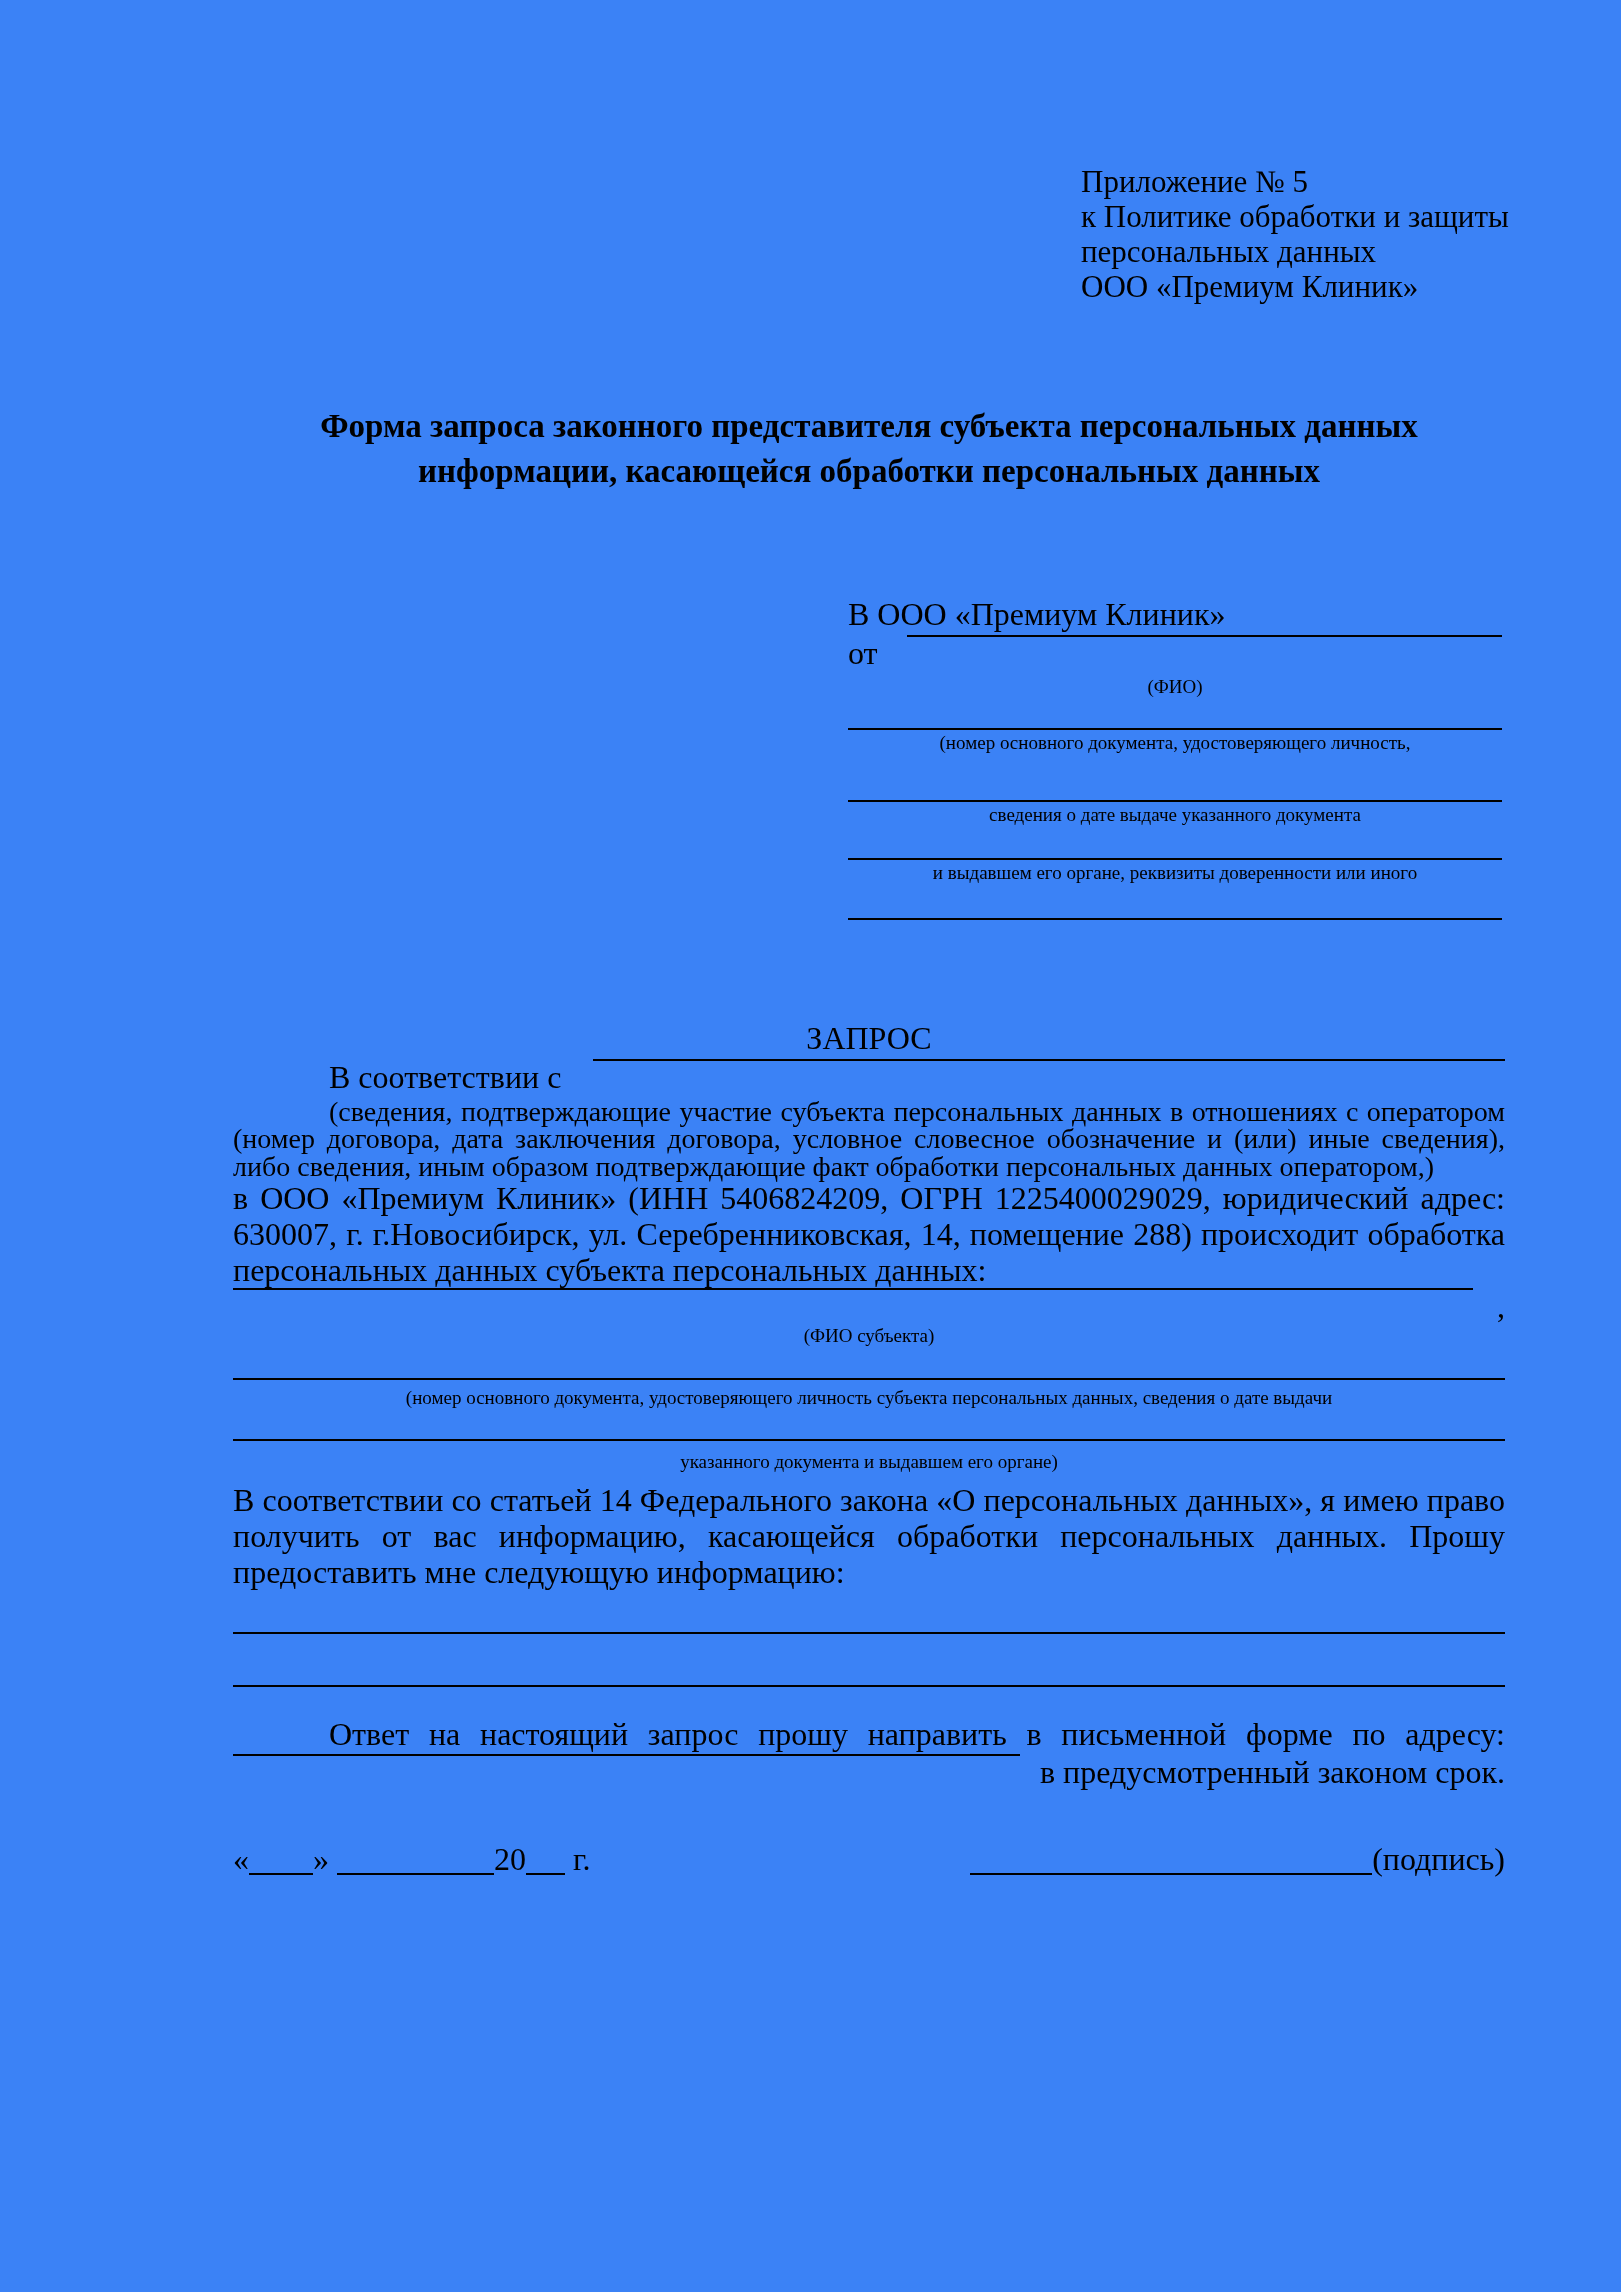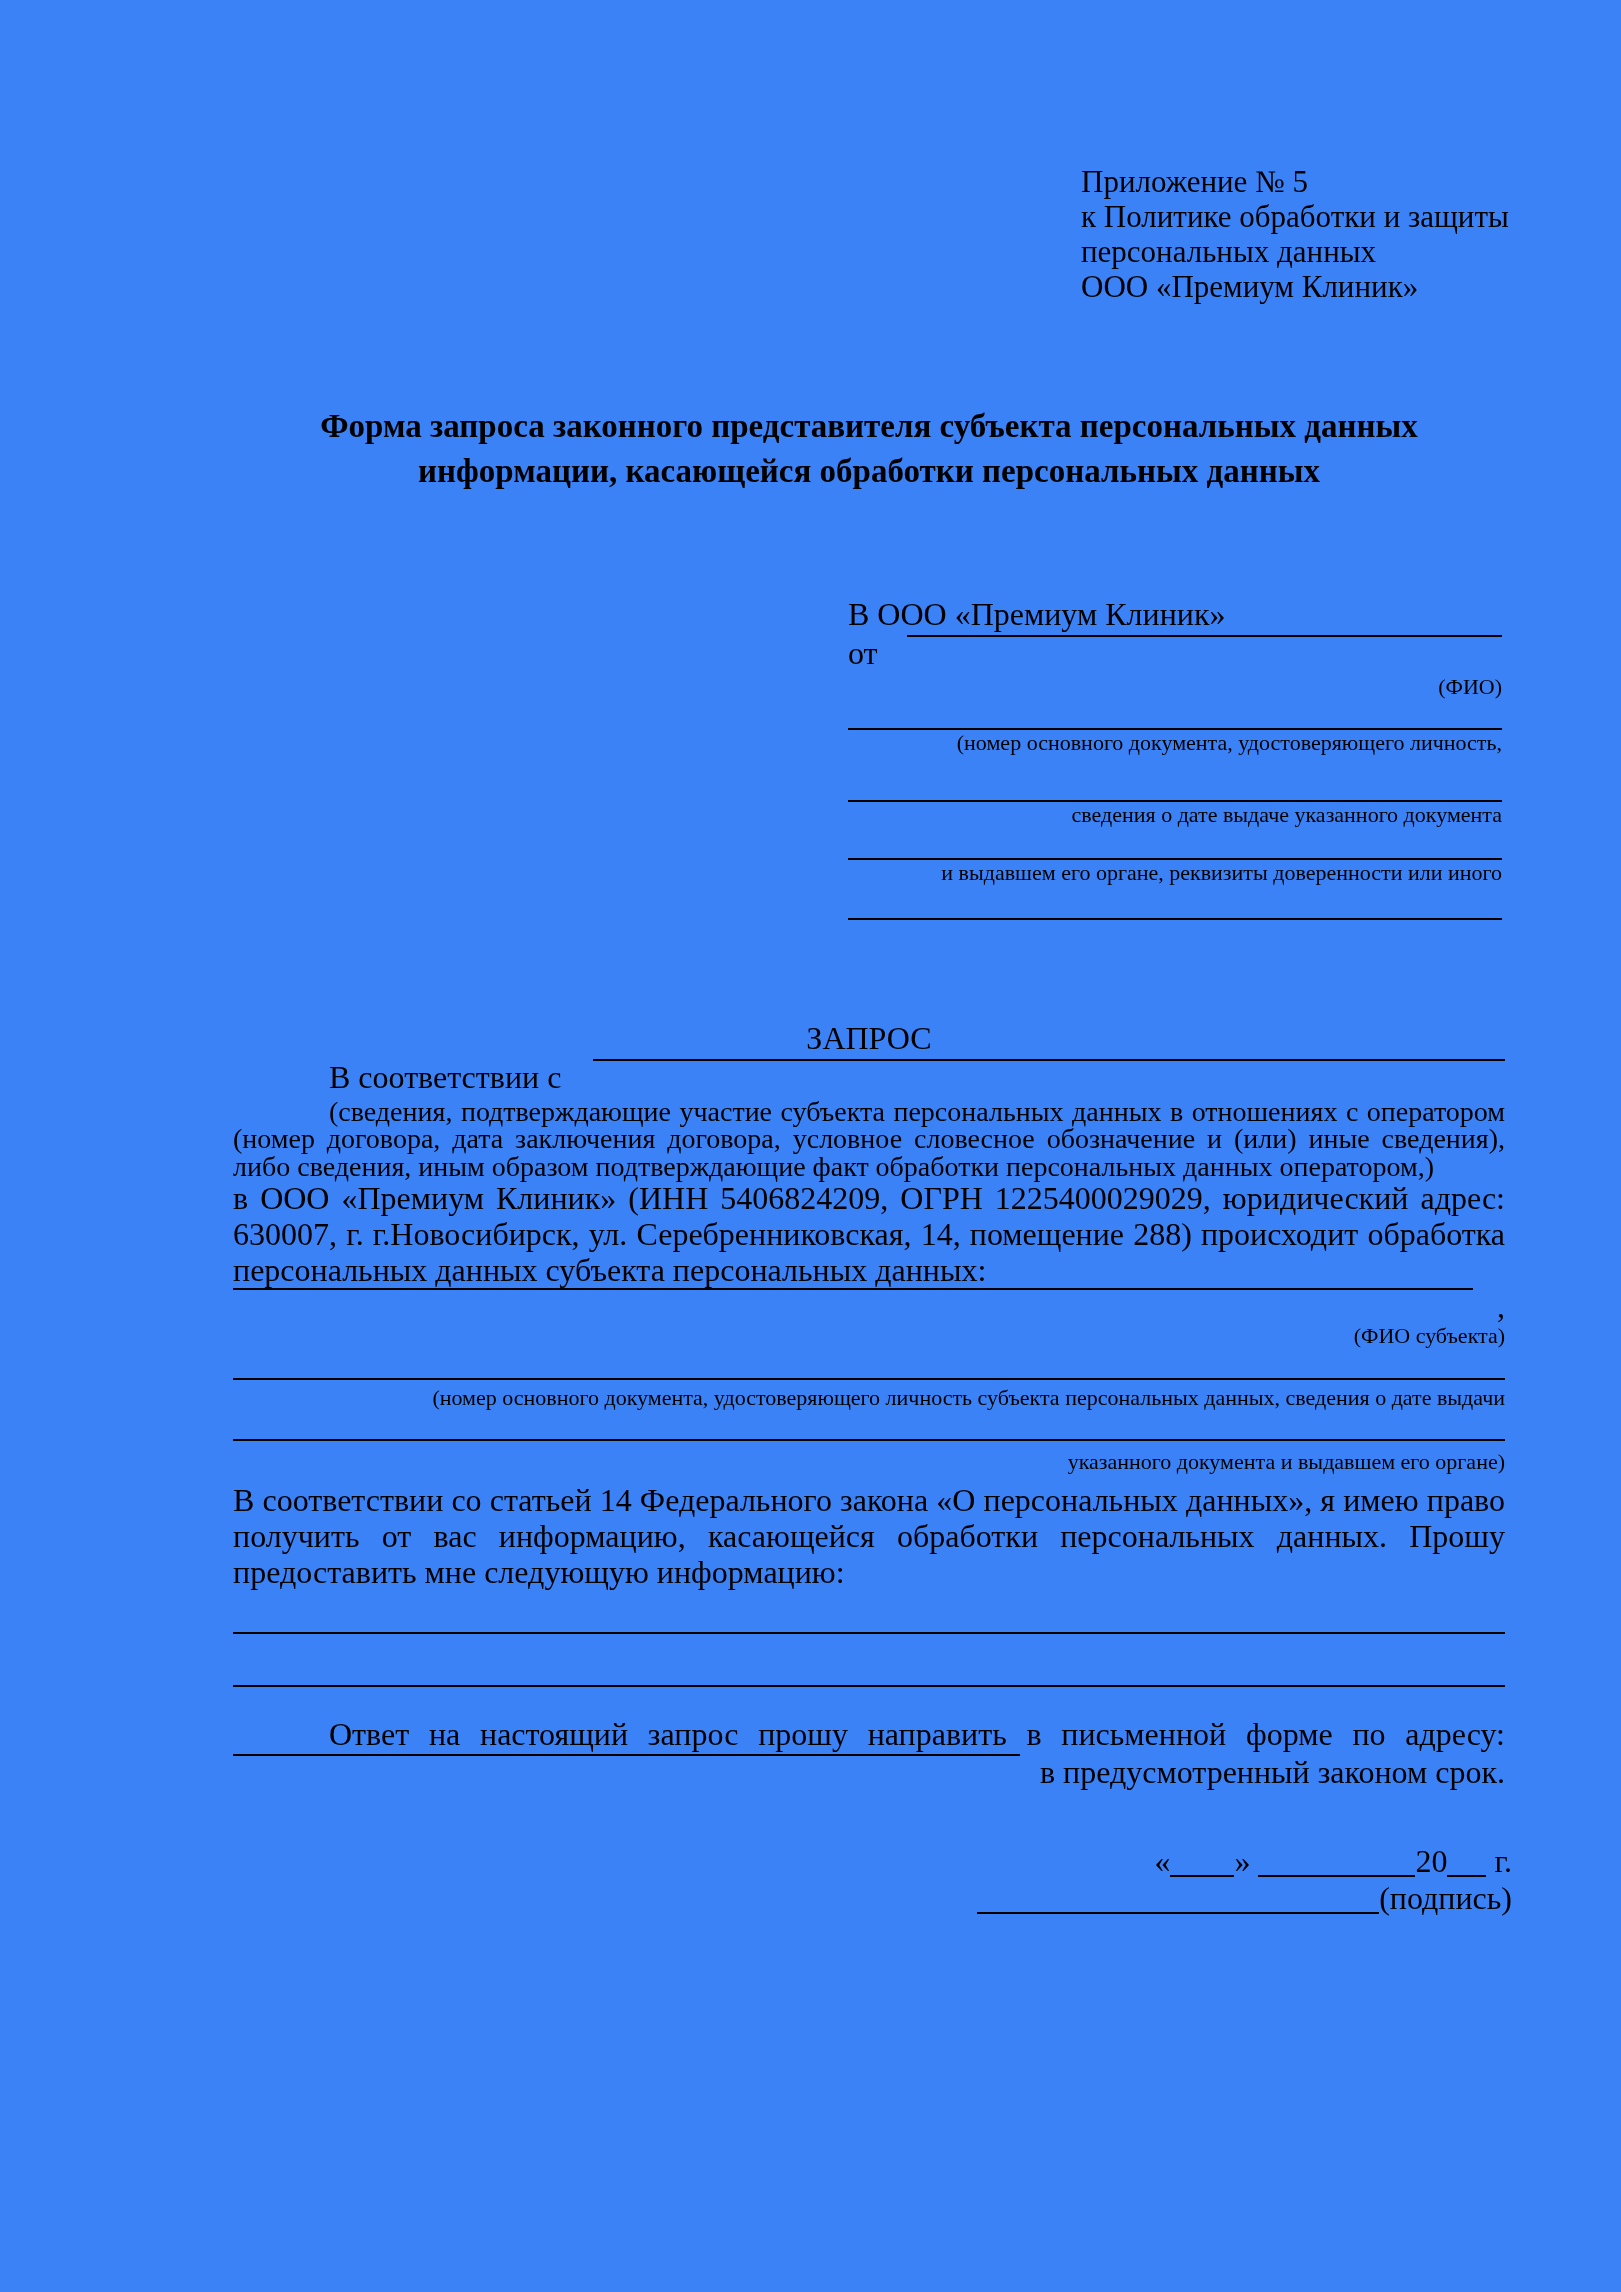--- a/index.html
+++ b/index.html
@@ -19,21 +19,21 @@
     position:absolute; left:233px; top:404px; width:1272px;
     text-align:center; font-weight:700; font-size:33px; line-height:45px;
   }
   
   .recipient { position:absolute; left:848px; top:594px; width:654px; font-size:32px; }
   .rcp-to { line-height:41px; }
   .row-ul { display:flex; align-items:flex-start;gap:20px; }
   .rcp-from { height:35px; }
   .rcp-from > span:first-child { padding-right:9.8px; }
   .blank { flex:1; border-bottom:2px solid #000; }
-  .cap { font-size:22px; line-height:25.5px; text-align:right; }
+  .cap { font-size:19px; line-height:25.5px; text-align:center; }
   .cap-fio { margin-top:3.9px; }
   .fline { border-bottom:2px solid #000; }
   .f1 { height:31px; } .f2 { height:46px; } .f3 { height:33px; } .f4 { height:34px; }
   
   .request { position:absolute; left:233px; top:1002px; width:1272px; font-size:32px; }
   .q-head { text-align:center; line-height:41px; height:41px;margin-top:16px; }
   .q-intro { height:33px; }
   .q-intro .indent { margin-left:96px; padding-right:11.8px; white-space:nowrap; }
   .smallp {
     margin-top:5.9px; font-size:28px; line-height:27.4px;
@@ -51,24 +51,23 @@
   .g3 { height:44px; }
   .g4 { height:53px; }
   .q-answer {
     margin-top:28px; line-height:39px;
     text-indent:96px; text-align:justify; text-align-last:justify;
   }
   .q-answer2 { height:25.5px; }
   .q-answer2 .suffix { white-space:nowrap; }
   
   .footer {
-    position:absolute; left:240px; top:1843px; width:1272px; height:35px;
+    position:absolute; left:233px; top:1843px; width:1272px; height:35px;
     display:flex; justify-content:space-between; align-items:flex-end;
     font-size:32px;
-    flex-direction:column;
   }
   .iblank { display:inline-block; height:2px; background:#000; vertical-align:-4.9px; }
   .w65 { width:64px; } .w160 { width:157px; } .w40 { width:39px; } .w410 { width:402px; }
 </style>
 </head>
 <body>
 
 <div class="page">
 
   <div class="hdr">

